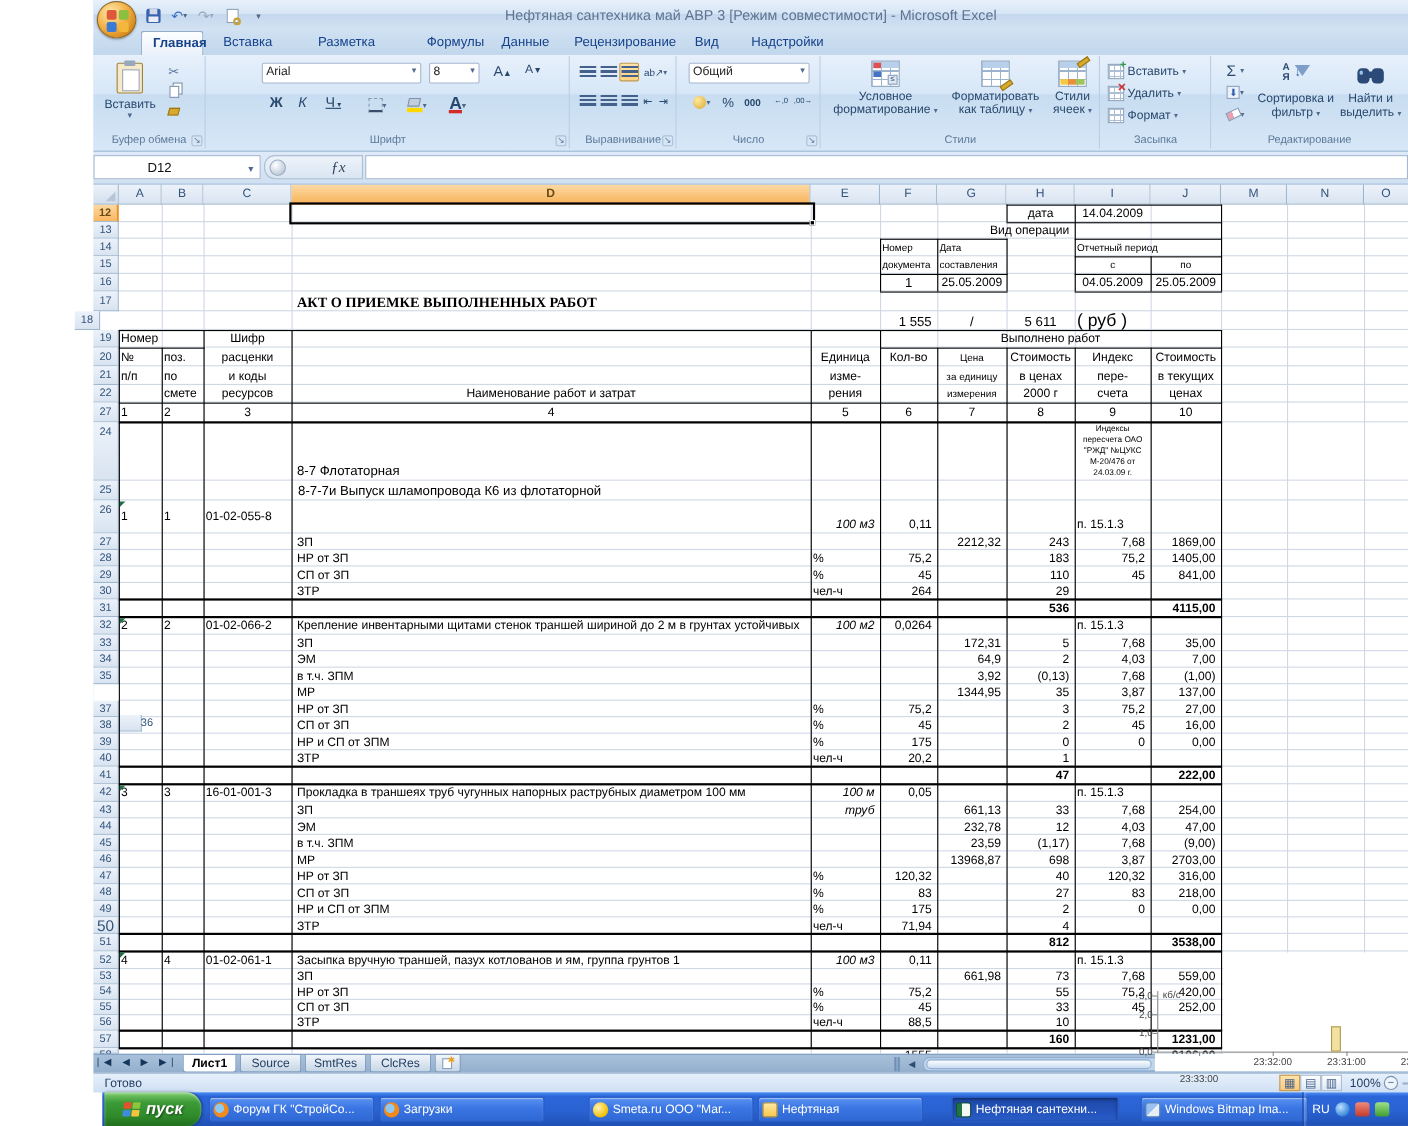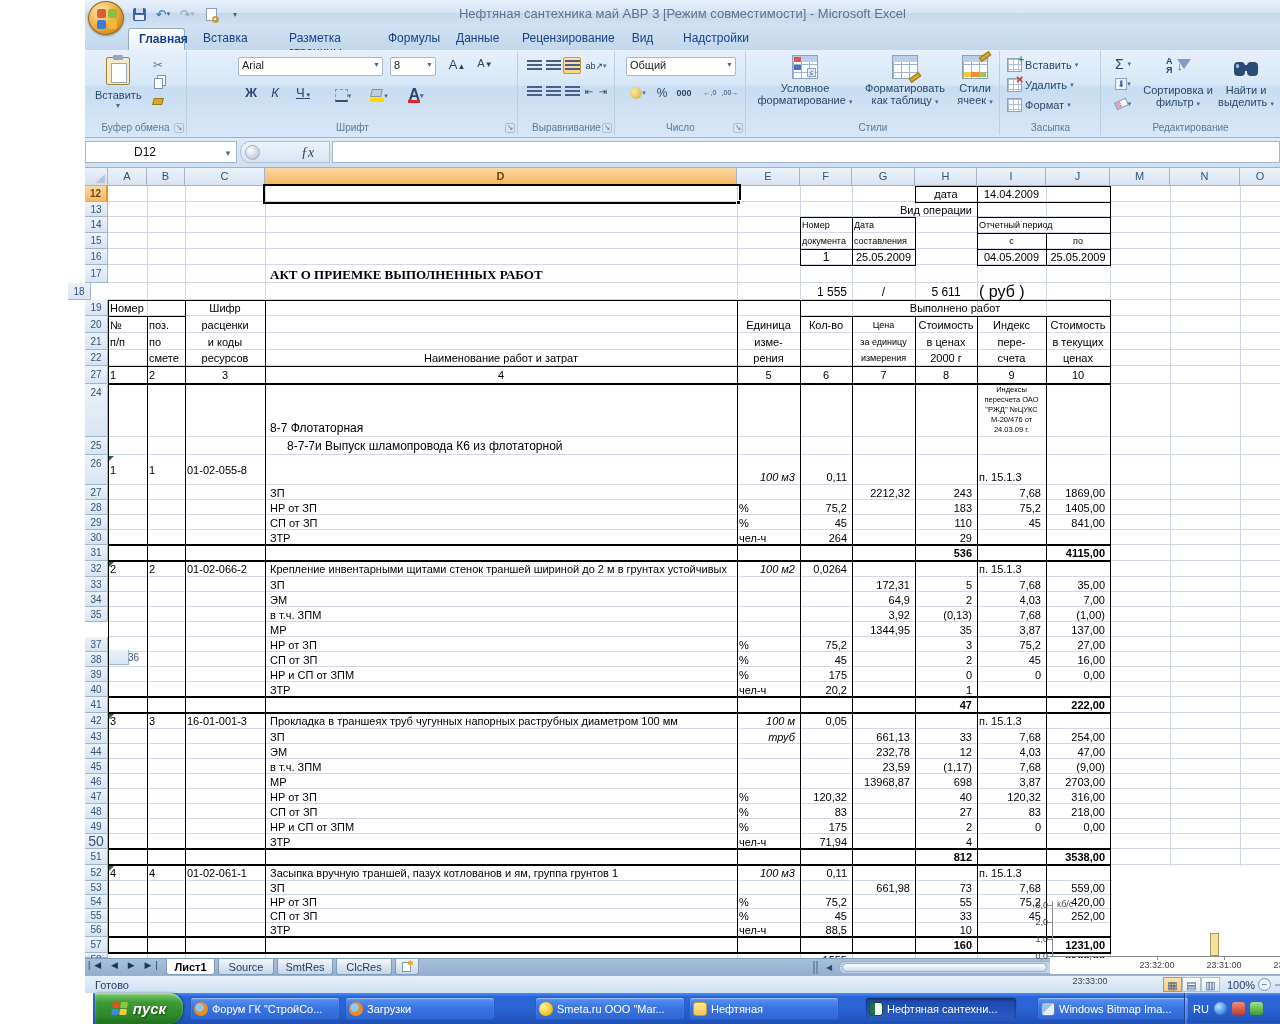--- a/index.html
+++ b/index.html
@@ -588,21 +588,21 @@
       <div class="cell" style="left: 854px; top: 367px; width: 59px; height: 17px; text-align: center; font-size: 11px; line-height: 17px; font-weight: 400; font-style: normal;">7</div>
       <div class="cell" style="left: 917px; top: 367px; width: 58px; height: 17px; text-align: center; font-size: 11px; line-height: 17px; font-weight: 400; font-style: normal;">8</div>
       <div class="cell" style="left: 979px; top: 367px; width: 65px; height: 17px; text-align: center; font-size: 11px; line-height: 17px; font-weight: 400; font-style: normal;">9</div>
       <div class="cell" style="left: 1048px; top: 367px; width: 60px; height: 17px; text-align: center; font-size: 11px; line-height: 17px; font-weight: 400; font-style: normal;">10</div>
       <div class="cell" style="left: 267px; top: 421px; width: 468px; height: 14px; text-align: left; font-size: 12px; line-height: 14px; font-weight: 400; font-style: normal; padding-left: 3px;">8-7 Флотаторная</div>
       <div class="cell pre" style="left: 979px; top: 385px; width: 65px; height: 51px; text-align: center; font-size: 7.5px; line-height: 10px; font-weight: 400; font-style: normal;">Индексы
 пересчета ОАО
 "РЖД" №ЦУКС
 М-20/476 от
 24.03.09 г.</div>
-      <div class="cell" style="left: 267px; top: 438px; width: 468px; height: 17px; text-align: left; font-size: 12px; line-height: 17px; font-weight: 400; font-style: normal; padding-left: 20px;">8-7-7и Выпуск шламопровода К6 из флотаторной</div>
+      <div class="cell" style="left: 267px; top: 438px; width: 468px; height: 17px; text-align: left; font-size: 12px; line-height: 17px; font-weight: 400; font-style: normal; padding-left: 4px;">8-7-7и Выпуск шламопровода К6 из флотаторной</div>
       <div class="cell" style="left: 110px; top: 456px; width: 35px; height: 29px; text-align: left; font-size: 11px; line-height: 29px; font-weight: 400; font-style: normal;">1</div>
       <div class="cell" style="left: 149px; top: 456px; width: 34px; height: 29px; text-align: left; font-size: 11px; line-height: 29px; font-weight: 400; font-style: normal;">1</div>
       <div class="cell" style="left: 187px; top: 456px; width: 76px; height: 29px; text-align: left; font-size: 11px; line-height: 29px; font-weight: 400; font-style: normal;">01-02-055-8</div>
       <div class="cell" style="left: 739px; top: 470px; width: 59px; height: 14px; text-align: right; font-size: 11px; line-height: 14px; font-weight: 400; font-style: italic; padding-right: 3px;">100 м3</div>
       <div class="cell" style="left: 802px; top: 470px; width: 48px; height: 14px; text-align: right; font-size: 11px; line-height: 14px; font-weight: 400; font-style: normal; padding-right: 3px;">0,11</div>
       <div class="cell" style="left: 979px; top: 470px; width: 65px; height: 14px; text-align: left; font-size: 11px; line-height: 14px; font-weight: 400; font-style: normal;">п. 15.1.3</div>
       <div class="cell" style="left: 267px; top: 486px; width: 468px; height: 14px; text-align: left; font-size: 11px; line-height: 14px; font-weight: 400; font-style: normal; padding-left: 3px;">ЗП</div>
       <div class="cell" style="left: 854px; top: 486px; width: 59px; height: 14px; text-align: right; font-size: 11px; line-height: 14px; font-weight: 400; font-style: normal; padding-right: 3px;">2212,32</div>
       <div class="cell" style="left: 917px; top: 486px; width: 58px; height: 14px; text-align: right; font-size: 11px; line-height: 14px; font-weight: 400; font-style: normal; padding-right: 3px;">243</div>
       <div class="cell" style="left: 979px; top: 486px; width: 65px; height: 14px; text-align: right; font-size: 11px; line-height: 14px; font-weight: 400; font-style: normal; padding-right: 3px;">7,68</div>

